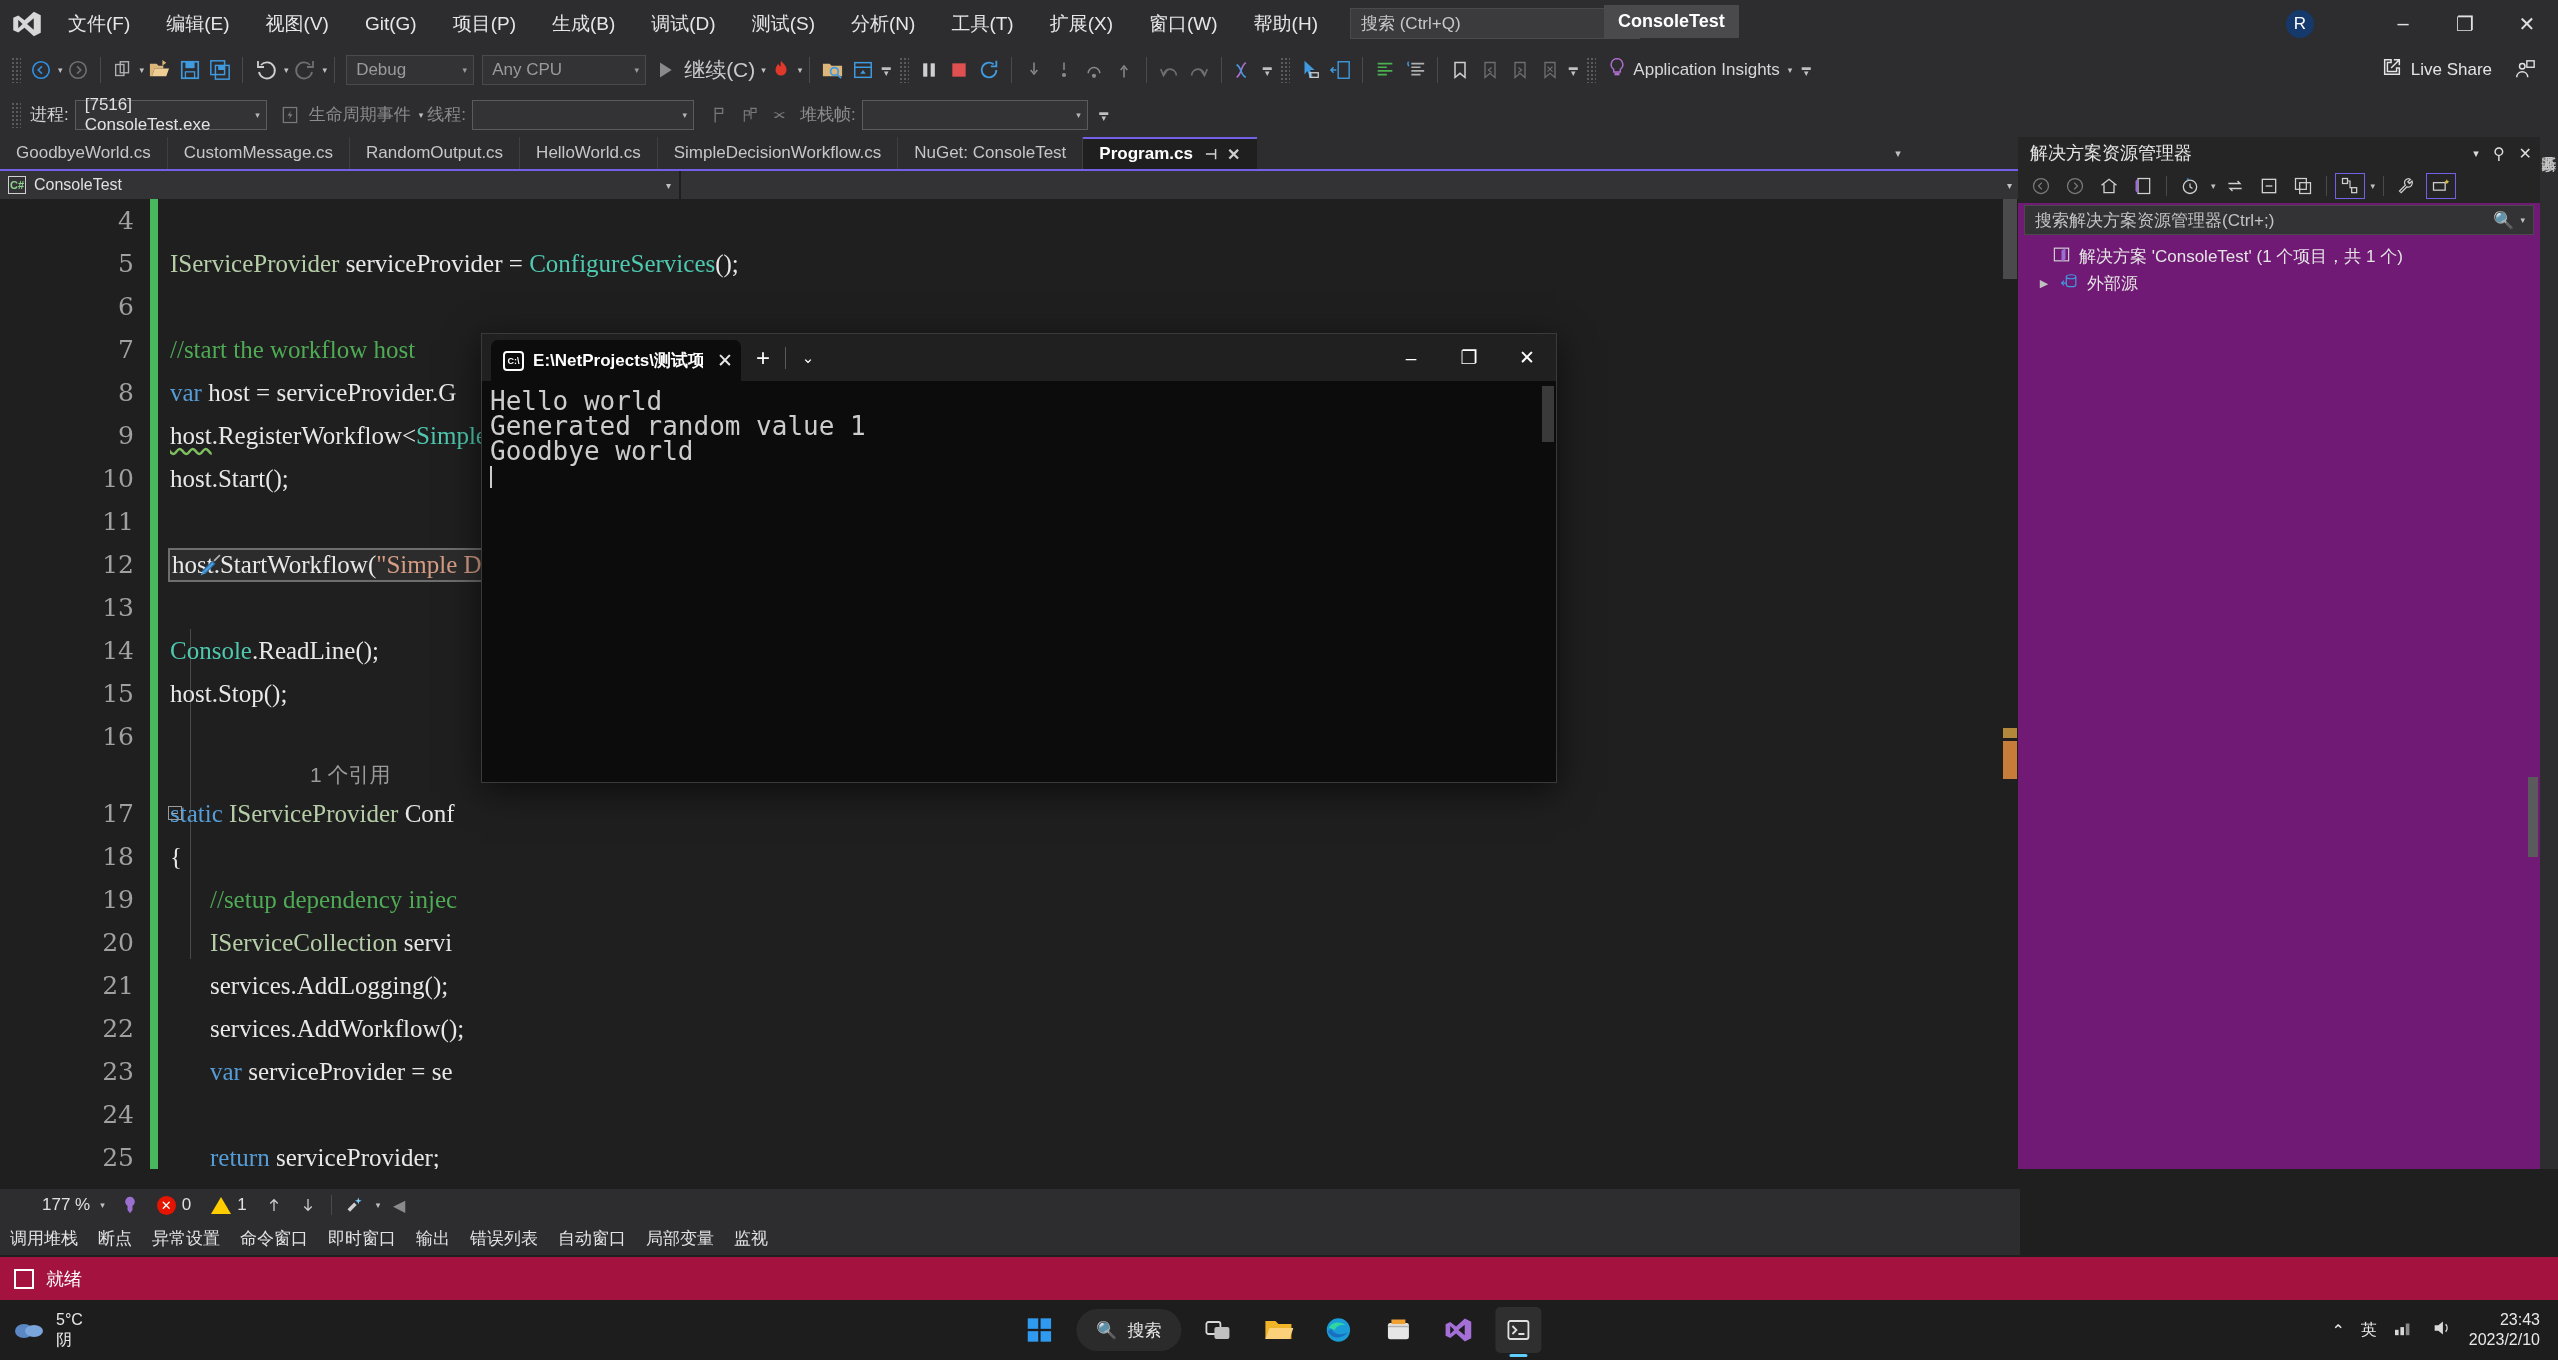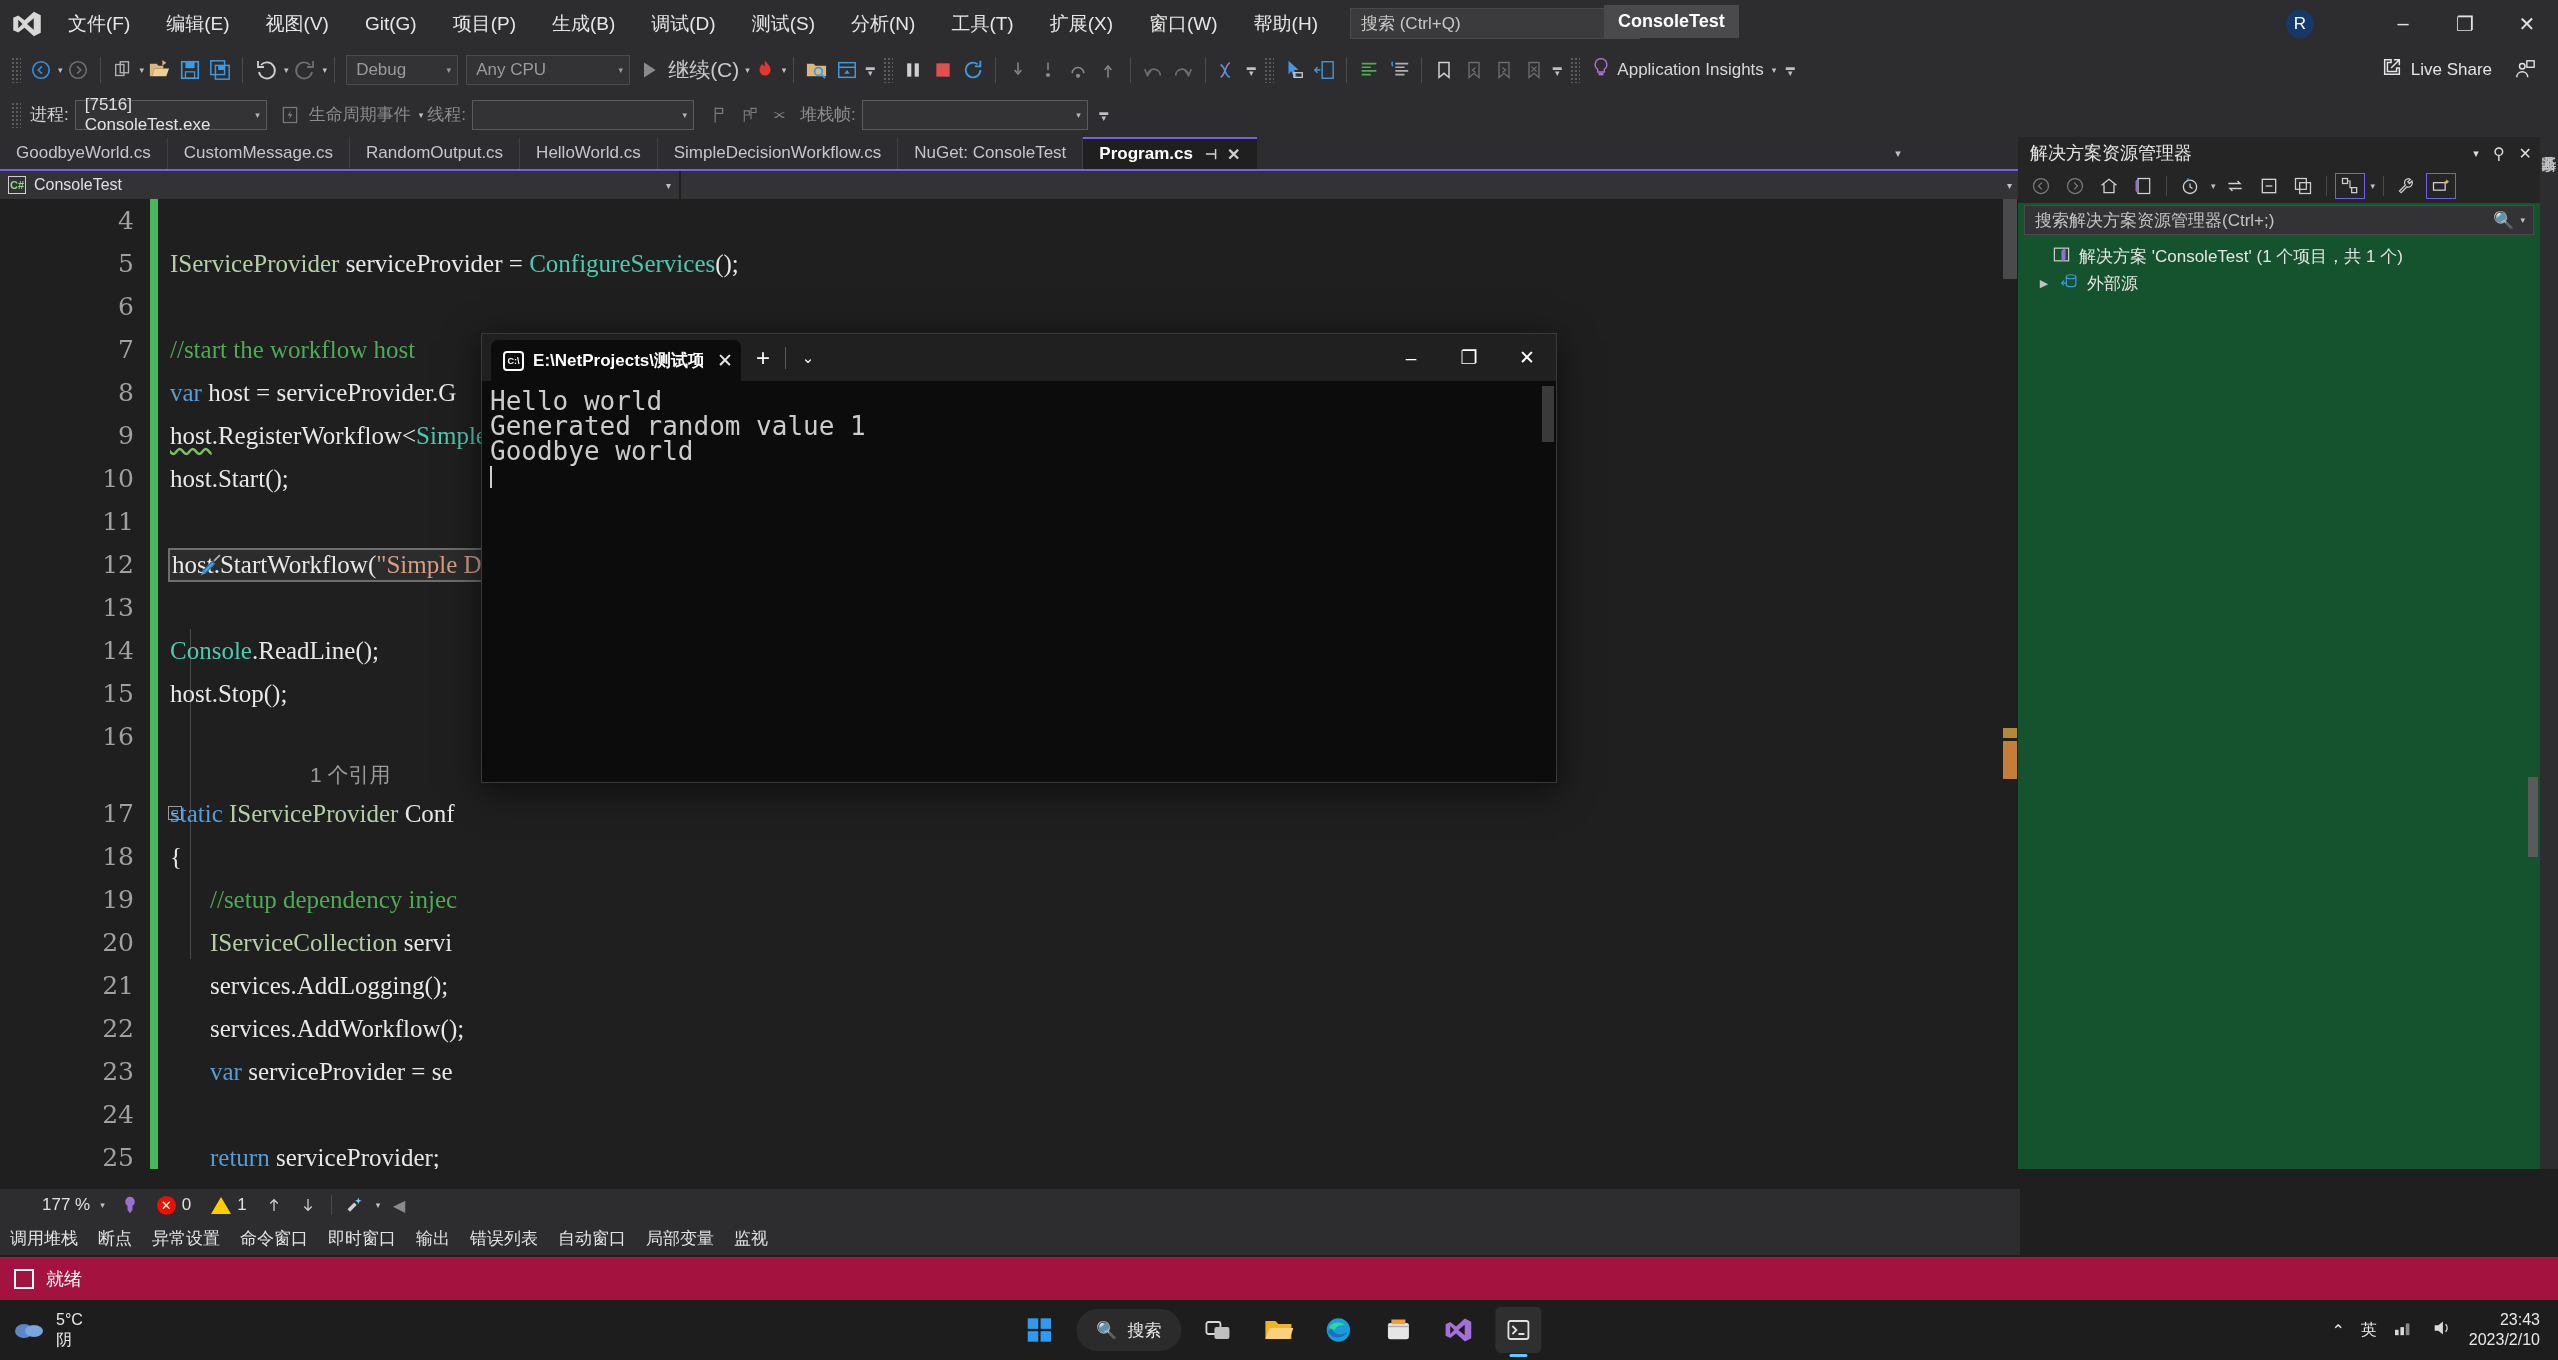--- a/index.html
+++ b/index.html
@@ -136,21 +136,21 @@
   .refline { margin-left: 170px; color: #9a9a9a; font-size: 21px; font-family: "Liberation Sans", sans-serif; }
   .collapser { position: absolute; left: 168px; width: 14px; height: 14px;
                border: 1px solid #9a9a9a; color: #d0d0d0; font-size: 11px; line-height: 11px;
                display: flex; align-items: center; justify-content: center; }
   .indentline { position: absolute; width: 1px; background: #4a4a4a; }
   .screwdriver { position: absolute; left: 196px; width: 28px; height: 28px; }
   .editor-scrollbar { position: absolute; right: 0; top: 30px; width: 22px; height: 970px; background: #1f1f1f; }
   .esb-thumb { position: absolute; right: 3px; width: 14px; background: #4a4a4d; }
 
   
-  .solexp { position: absolute; left: 2018px; top: 137px; width: 522px; height: 1032px; background: #14532d; }
+  .solexp { position: absolute; left: 2018px; top: 137px; width: 522px; height: 1032px; background: #701a75; }
   .se-head { height: 32px; display: flex; align-items: center; padding: 0 8px 0 12px;
              color: #e6e6e6; font-size: 18px; background: #252526; }
   .se-head .acts { margin-left: auto; display: flex; align-items: center; gap: 14px; color: #dcdcdc; }
   .se-toolbar { height: 34px; display: flex; align-items: center; gap: 4px; padding: 0 8px;
                 background: #252526; }
   .sei { width: 30px; height: 26px; display: flex; align-items: center; justify-content: center;
          color: #d0d0d0; }
   .sei.hl { border: 1px solid #7160e8; }
   .se-sep { width: 1px; height: 20px; background: #4a4a4d; margin: 0 4px; }
   .se-search { height: 30px; margin: 2px 6px; background: #333336; border: 1px solid #4a4a4d;
@@ -330,21 +330,21 @@
     </div>
     <span class="caret">▾</span>
     <div class="ti">
       <svg width="24" height="24" viewBox="0 0 24 24">
           <path d="M17 7a8 8 0 1 0 2 7" fill="none" stroke="#6e6e6e" stroke-width="1.8"></path>
           <path d="M20 3v6h-6" fill="none" stroke="#6e6e6e" stroke-width="1.8"></path>
         </svg>
     </div>
     <span class="caret">▾</span>
     <div class="tsep"></div>
-    <div class="combo" style="width:112px">
+    <div class="combo" style="width:128px">
       <span class="cv">Debug</span>
       <span class="ca">▾</span>
     </div>
     <div class="combo" style="width:164px">
       <span class="cv">Any CPU</span>
       <span class="ca">▾</span>
     </div>
     <div class="ti">
       <svg width="20" height="20" viewBox="0 0 24 24">
           <path d="M6 3l14 9-14 9z" fill="#8a8a8a"></path>

